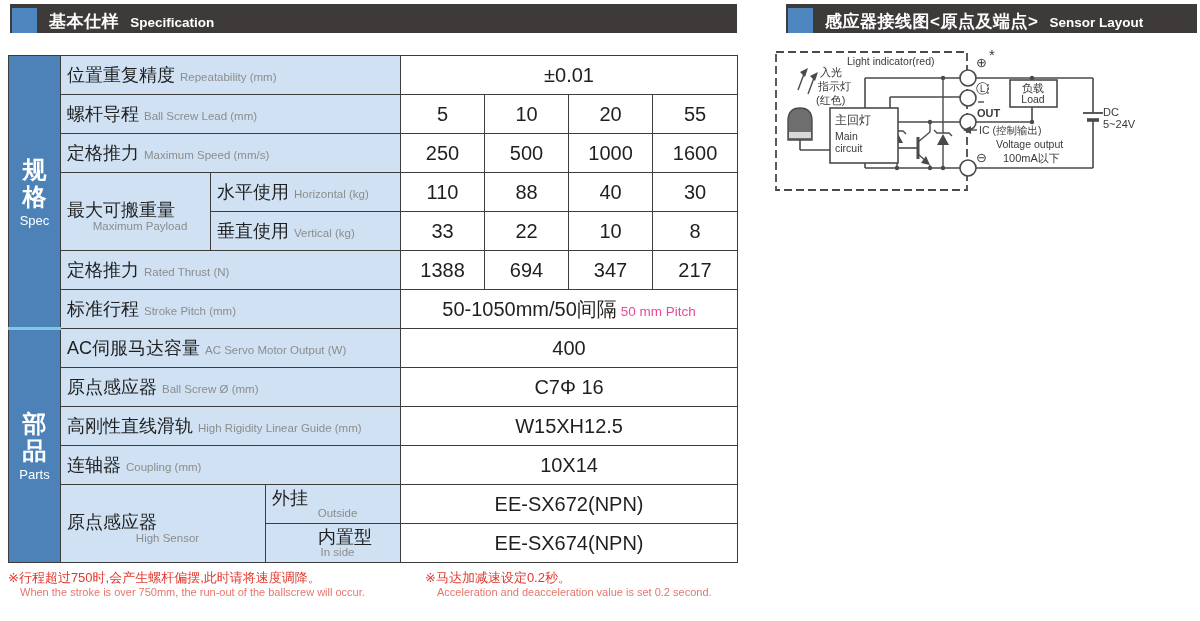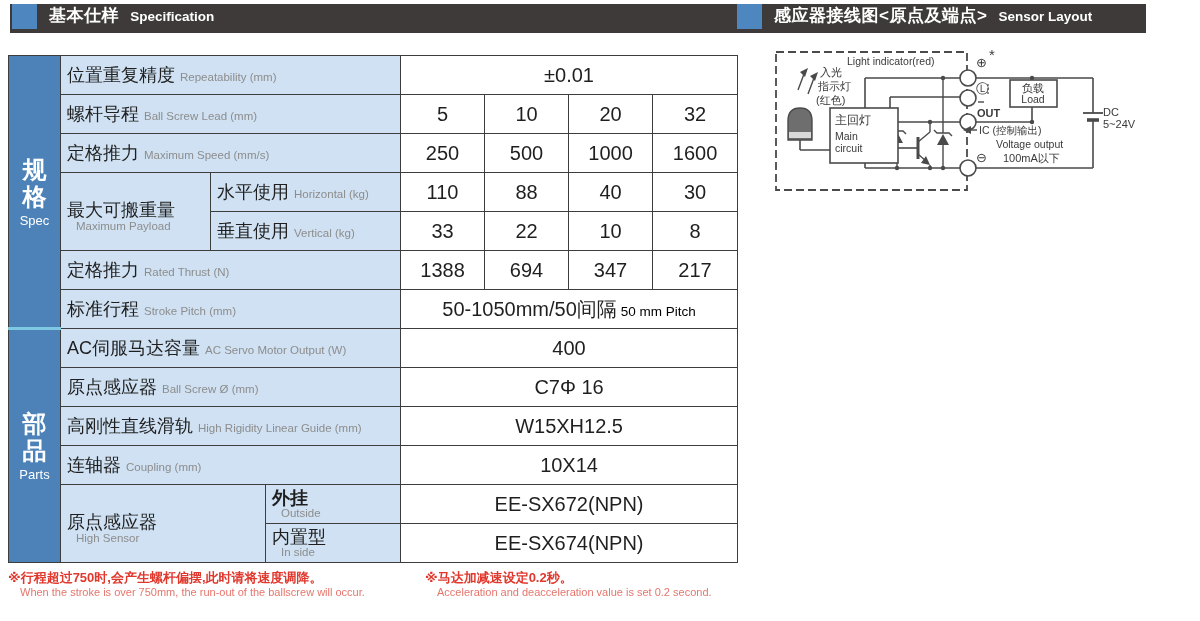--- a/index.html
+++ b/index.html
@@ -1,44 +1,44 @@
 <!DOCTYPE html>
 <html><head>
 <meta charset="utf-8">
 <style>
   html,body{margin:0;padding:0;background:#fff;}
   .page{position:relative;width:1200px;height:621px;background:#ffffff;overflow:hidden;
         font-family:"Liberation Sans","DejaVu Sans",sans-serif;}
 
   
-  .hdr{position:absolute;height:29px;background:#3e3a39;display:flex;align-items:flex-start;}
+  .hdr{position:absolute;height:29px;background:#3e3a39;display:flex;align-items:flex-end;}
   .hdr .sq{width:25px;height:25px;background:#4e86c0;margin-left:2px;flex:0 0 auto;}
   .hdr .t{color:#fff;font-weight:bold;font-size:17px;margin-left:12px;white-space:nowrap;letter-spacing:.5px;}
   .hdr .t .en{font-size:13.5px;margin-left:6px;letter-spacing:0;}
 
   
   table.spec{position:absolute;left:8px;top:55px;border-collapse:collapse;table-layout:fixed;
              width:729px;}
   table.spec td{border:1.5px solid #3d3d3d;height:39px;box-sizing:border-box;padding:1px 6px;
                 overflow:hidden;white-space:nowrap;}
   td.lbl{background:#cfe1f2;text-align:left;padding-left:10px;}
   td.lbl .zh{font-size:18px;color:#1f1f1f;}
   td.lbl .en{font-size:11.5px;color:#8d8d8d;margin-left:5px;}
-  td.lbl .en.blk{display:block;margin-left:9px;line-height:13px;}
+  td.lbl .en.blk{display:block;margin-left:9px;line-height:13px;text-align:center;}
   td.lbl .zh.blk{display:block;line-height:20px;margin-top:9px;}
   td.val{background:#fff;text-align:center;font-size:20px;color:#1f1f1f;}
-  td.val .gray{font-size:13.5px;color:#000000;margin-left:4px;text-align:center;}
+  td.val .gray{font-size:13.5px;color:#ec4899;margin-left:4px;text-align:center;}
   td.grp{background:#4d82b8;text-align:center;vertical-align:middle;padding:0;}
   td.grp .gzh{display:block;color:#ffffff;font-size:24px;font-weight:bold;line-height:27px;}
   td.grp .gen{display:block;color:#ffffff;font-size:13px;margin-top:3px;}
   td.grp.parts{border-top:3px solid #7fc8e2;}
 
   
   .fn{position:absolute;top:570px;line-height:15px;}
-  .fn .zh{font-size:13px;font-weight:bold;color:#e0382d;display:block;}
+  .fn .zh{font-size:13px;font-weight:normal;color:#e0382d;display:block;}
   .fn .en{font-size:11px;color:#e5766c;display:block;margin-left:12px;}
   .fn-left{left:8px;}
   .fn-right{left:425px;}
 
   
   svg.diagram{position:absolute;left:770px;top:45px;}
   svg.diagram text{font-family:"Liberation Sans","DejaVu Sans",sans-serif;fill:#3a3a3a;}
   .wire{stroke:#4a4a4a;stroke-width:1.6;fill:none;}
   .thin{stroke:#4a4a4a;stroke-width:1.4;fill:none;}
   .comp{fill:#ffffff;stroke:#4a4a4a;stroke-width:1.6;}
@@ -51,21 +51,21 @@
 <div class="page">
 
   <div class="hdr" style="left:10px;top:4px;width:727px;">
     <div class="sq"></div>
     <div class="t">
       <span>基本仕样</span>
       <span class="en">Specification</span>
     </div>
   </div>
 
-  <div class="hdr" style="left:735px;top:4px;width:411px;">
+  <div class="hdr" style="left:786px;top:4px;width:411px;">
     <div class="sq"></div>
     <div class="t">
       <span>感应器接线图&lt;原点及端点&gt;</span>
       <span class="en">Sensor Layout</span>
     </div>
   </div>
 
   <table class="spec">
     <colgroup>
       <col style="width:52px">
@@ -89,21 +89,21 @@
       </td>
       <td class="val" colspan="4">±0.01</td>
     </tr>
     <tr>
       <td class="lbl" colspan="3">
         <span class="zh">螺杆导程</span><span class="en">Ball Screw Lead (mm)</span>
       </td>
       <td class="val">5</td>
       <td class="val">10</td>
       <td class="val">20</td>
-      <td class="val">32</td>
+      <td class="val">55</td>
     </tr>
     <tr>
       <td class="lbl" colspan="3">
         <span class="zh">定格推力</span><span class="en">Maximum Speed (mm/s)</span>
       </td>
       <td class="val">250</td>
       <td class="val">500</td>
       <td class="val">1000</td>
       <td class="val">1600</td>
     </tr>
@@ -174,28 +174,28 @@
         <span class="zh">连轴器</span><span class="en">Coupling (mm)</span>
       </td>
       <td class="val" colspan="4">10X14</td>
     </tr>
     <tr>
       <td class="lbl" colspan="2" rowspan="2">
         <span class="zh blk">原点感应器</span>
         <span class="en blk">High Sensor</span>
       </td>
       <td class="lbl">
-        <span class="zh blk" style="line-height:18px;margin-top:0;font-weight:bold;">外挂</span>
+        <span class="zh blk" style="line-height:18px;margin-top:0;">外挂</span>
         <span class="en blk">Outside</span>
       </td>
       <td class="val" colspan="4">EE-SX672(NPN)</td>
     </tr>
     <tr>
       <td class="lbl">
-        <span class="zh blk" style="line-height:18px;margin-top:0;">内置型</span>
+        <span class="zh blk" style="line-height:18px;margin-top:0;margin-left:46px;">内置型</span>
         <span class="en blk">In side</span>
       </td>
       <td class="val" colspan="4">EE-SX674(NPN)</td>
     </tr>
   </tbody>
     </table>
 
   <div class="fn fn-left">
     <span class="zh">※行程超过750时,会产生螺杆偏摆,此时请将速度调降。</span>
     <span class="en">When the stroke is over 750mm, the run-out of the ballscrew will occur.</span>

